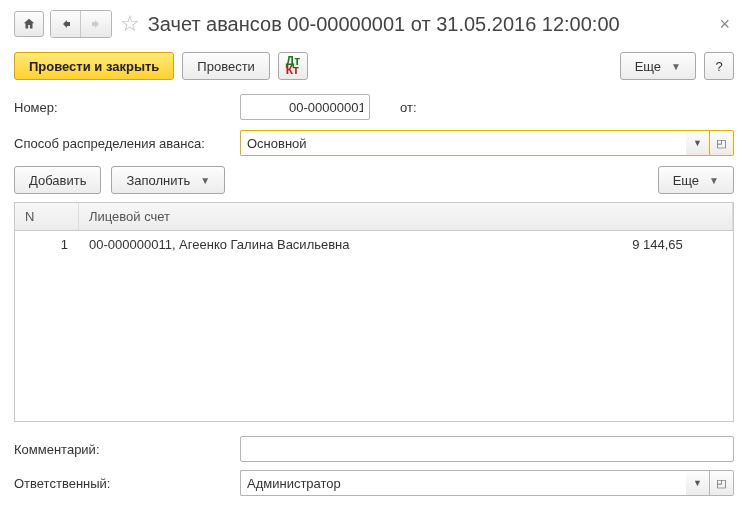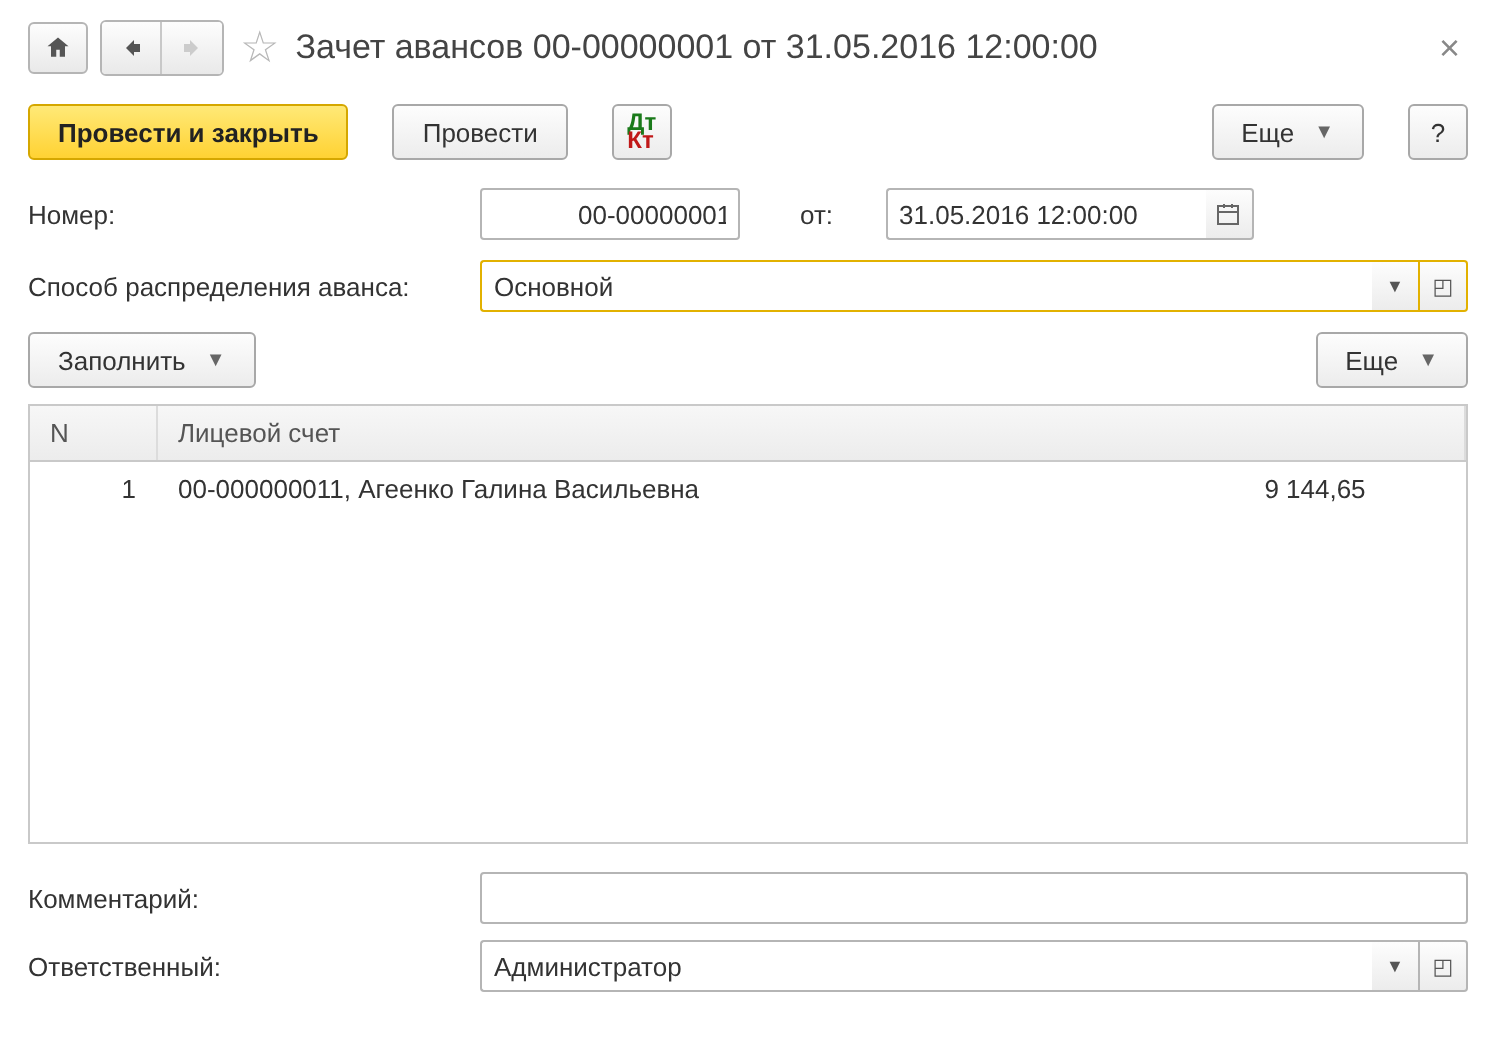--- a/index.html
+++ b/index.html
@@ -47,32 +47,32 @@
     border-right:1px solid #c8c8c8;
     cursor:pointer;
     font-size:16px;color:#555;
   }
   .navgroup .nav:last-child{border-right:none;}
   .navgroup .nav.disabled{color:#ccc;cursor:default;}
   .star {
     font-size:22px;color:#b8b8b8;cursor:pointer;padding:0 2px;
   }
   .title {
-    font-size: 17px;
+    font-size: 20px;
     color:#444;
     flex:1;
     white-space:nowrap;
   }
   .close-x {
     font-size:18px;color:#888;cursor:pointer;padding:0 4px;margin-left:auto;
   }
 
   
   .toolbar {
-    display:flex; align-items:center; gap:22px;
+    display:flex; align-items:center; gap:8px;
     padding: 4px 0 14px 0;
     border-bottom: none;
   }
   .btn {
     height:28px;
     padding: 0 14px;
     border:1px solid #a8a8a8;
     background: linear-gradient(#fdfdfd,#ececec);
     border-radius:3px;
     font-size:13px;
@@ -204,47 +204,37 @@
     <span>Еще</span>
     <span class="caret">▼</span>
   </button>
   <button class="btn square">?</button>
 </div>
 
 <div class="form-row">
   <span class="lbl w1">Номер:</span>
   <input class="text" style="width: 130px; padding-left: 48px;" value="00-00000001">
   <span class="lbl" style="margin-left:4px">от:</span>
-  <div class="input-group">
-    <input class="text" style="width: 160px;" value="31.05.2016 12:00:00">
-    <div class="ig-btn">
-      <svg width="12" height="12" viewBox="0 0 12 12">
-          <rect x="1" y="2" width="10" height="9" fill="none" stroke="#666"></rect>
-          <line x1="1" y1="5" x2="11" y2="5" stroke="#666"></line>
-          <line x1="4" y1="1" x2="4" y2="3" stroke="#666"></line>
-          <line x1="8" y1="1" x2="8" y2="3" stroke="#666"></line>
-        </svg>
-    </div>
-  </div>
 </div>
 
 <div class="form-row">
   <span class="lbl w1">Способ распределения аванса:</span>
   <div class="input-group highlight-field" style="flex:1">
     <input class="text" style="flex: 1 1 0%;" value="Основной">
     <div class="ig-btn">
         <span style="font-size:9px">▼</span>
       </div>
     <div class="ig-btn">
         <span>◰</span>
       </div>
   </div>
 </div>
 
 <div class="subtoolbar">
+  <button class="btn">Добавить</button>
   <button class="btn">
     <span>Заполнить</span>
     <span class="caret">▼</span>
   </button>
   <div class="spacer"></div>
   <button class="btn">
     <span>Еще</span>
     <span class="caret">▼</span>
   </button>
 </div>

